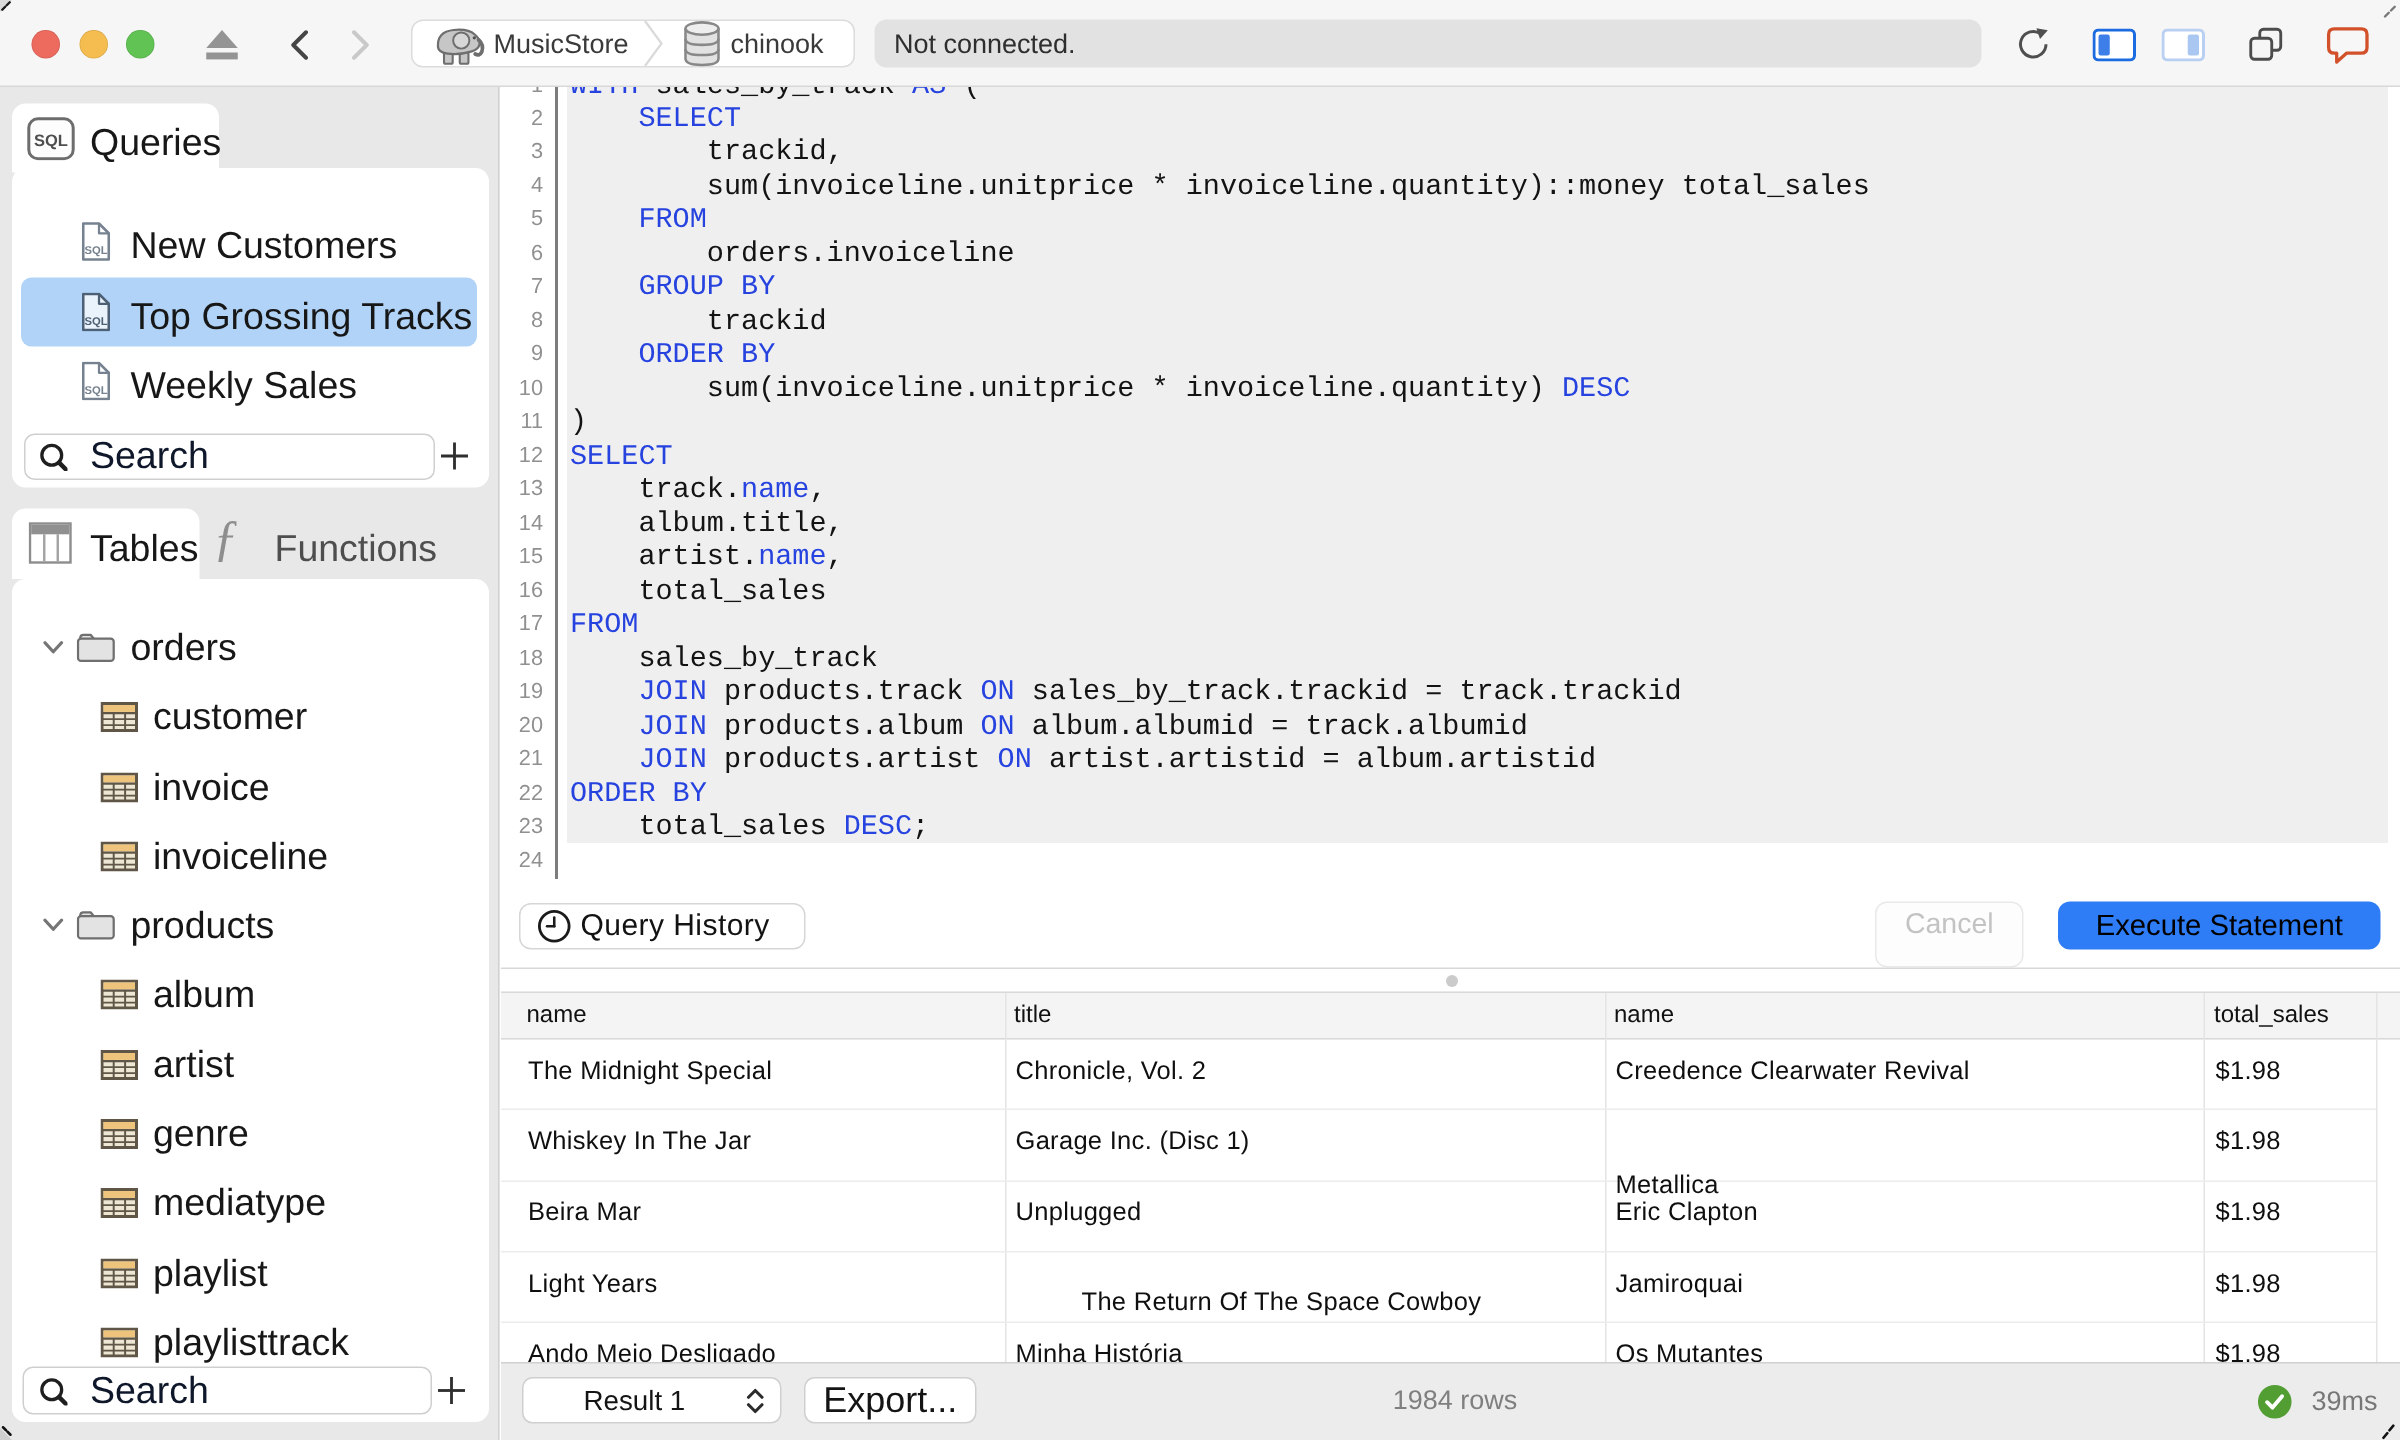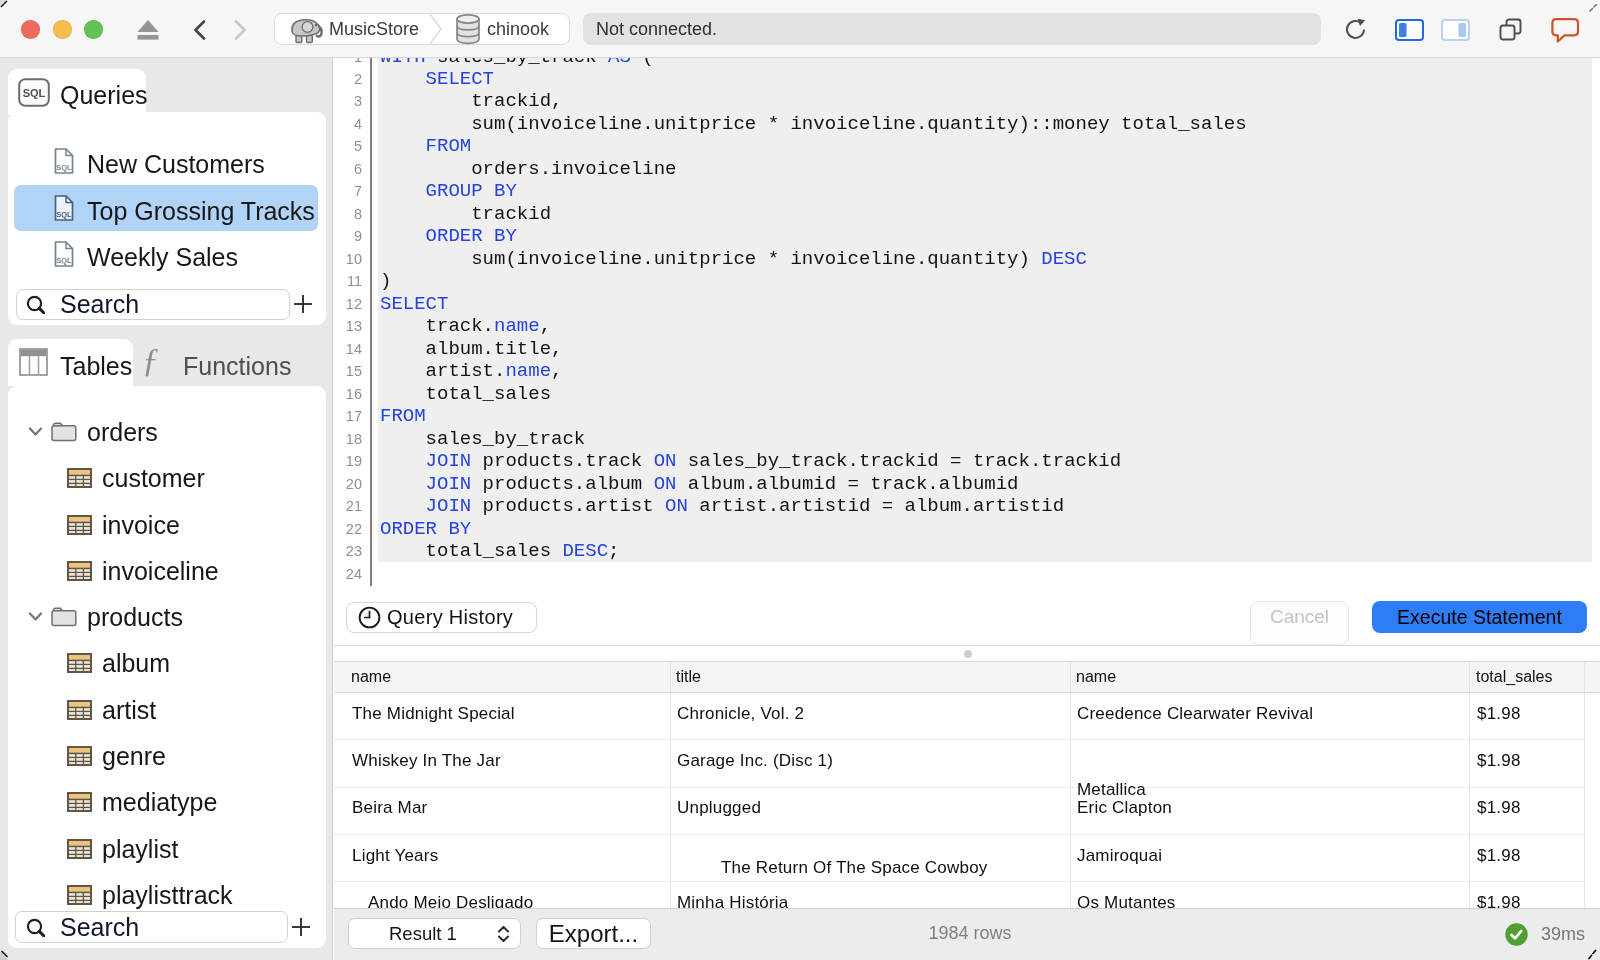--- a/index.html
+++ b/index.html
@@ -132,21 +132,21 @@
     <div class="ab td" style="left:1077px;top:780px;">Metallica</div>
     <div class="ab td" style="left:1477px;top:751px;">$1.98</div>
     <div class="ab td" style="left:352px;top:798px;">Beira Mar</div>
     <div class="ab td" style="left:677px;top:798px;">Unplugged</div>
     <div class="ab td" style="left:1077px;top:798px;">Eric Clapton</div>
     <div class="ab td" style="left:1477px;top:798px;">$1.98</div>
     <div class="ab td" style="left:352px;top:846px;">Light Years</div>
     <div class="ab td" style="left:677px;top:858px;margin-left:44px;">The Return Of The Space Cowboy</div>
     <div class="ab td" style="left:1077px;top:846px;">Jamiroquai</div>
     <div class="ab td" style="left:1477px;top:846px;">$1.98</div>
-    <div class="ab td" style="left:368px;top:893px;">Ando Meio Desligado</div>
+    <div class="ab td" style="left:352px;top:893px;">Ando Meio Desligado</div>
     <div class="ab td" style="left:677px;top:893px;">Minha História</div>
     <div class="ab td" style="left:1077px;top:893px;">Os Mutantes</div>
     <div class="ab td" style="left:1477px;top:893px;">$1.98</div>
   </div>
 
   <div class="ab" id="statusbar"></div>
   <div class="ab" style="left:348px;top:918px;width:173px;height:31px;background:#fff;border:1px solid #cfcfcf;border-radius:7px;box-sizing:border-box;"></div>
   <div class="ab" style="left:389px;top:918px;height:31px;line-height:31px;font-size:18.5px;color:#141414;">Result 1</div>
   <svg class="ab" style="left:495px;top:925px;" width="17" height="18" viewBox="0 0 17 18">
     <polyline points="4,6.5 8.5,2 13,6.5" fill="none" stroke="#2c2c2c" stroke-width="2.1" stroke-linecap="round" stroke-linejoin="round"></polyline>

